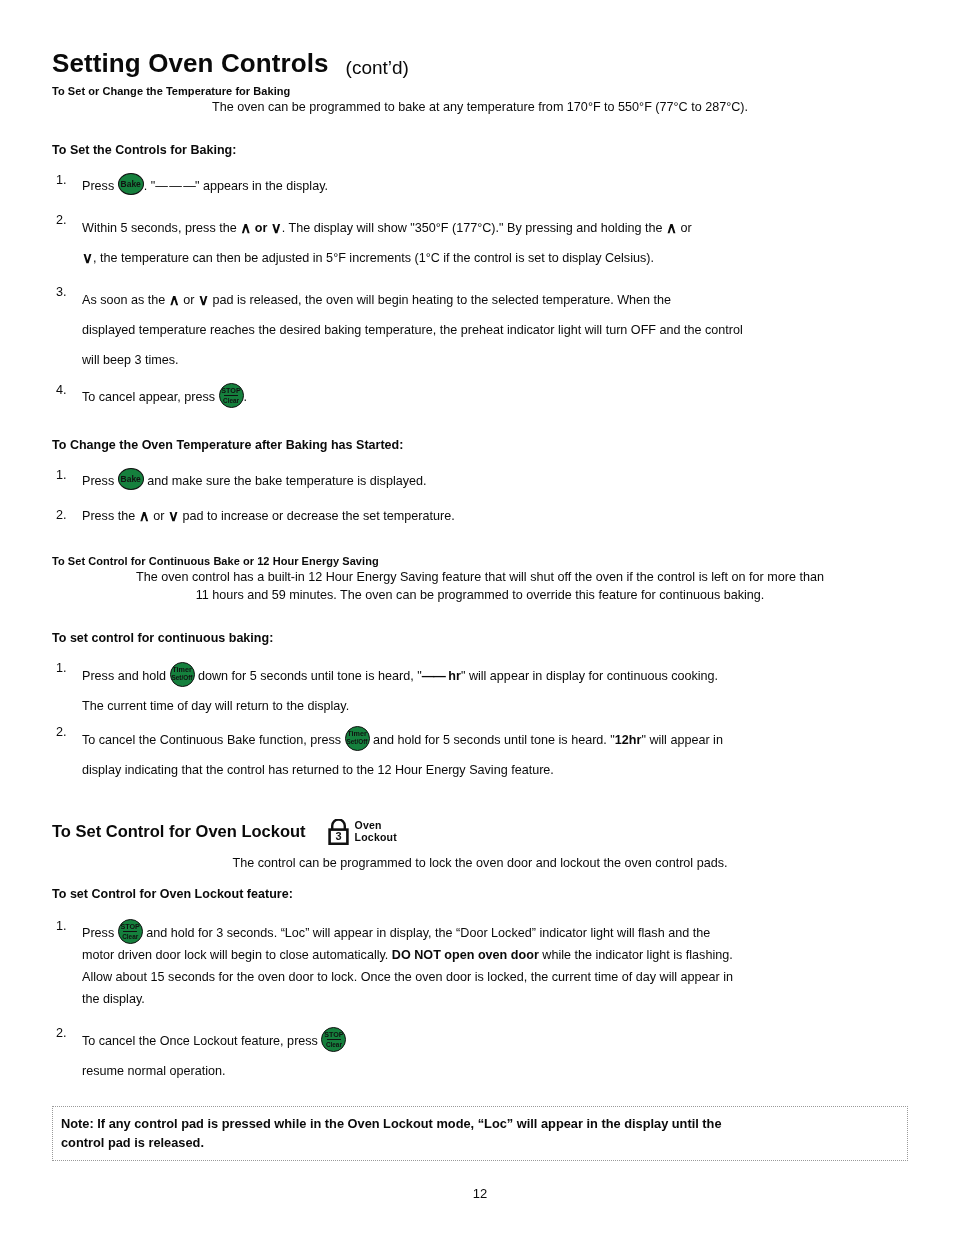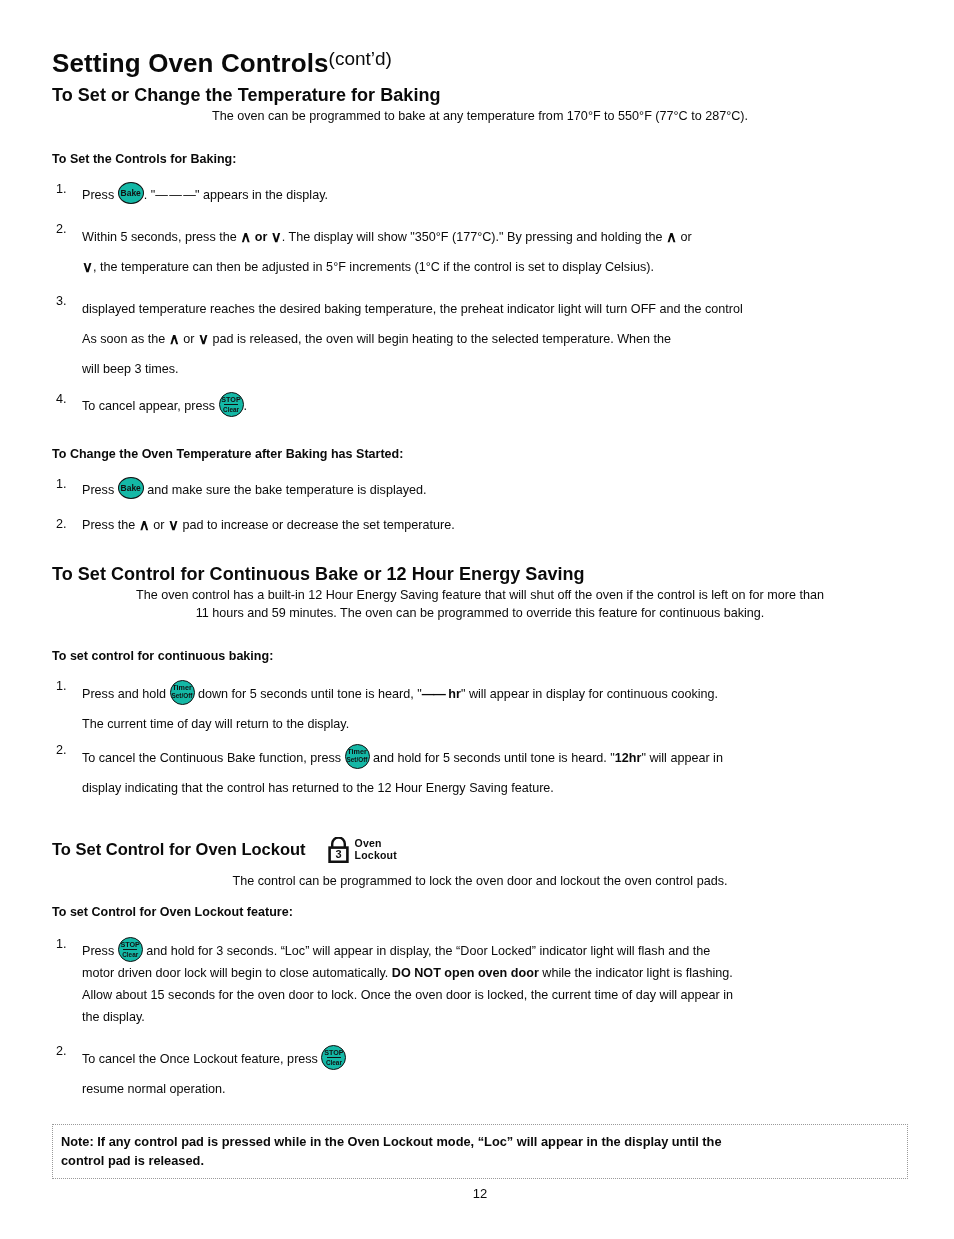--- a/index.html
+++ b/index.html
@@ -20,34 +20,34 @@
     left: 52px;
     top: 0;
     width: 856px;
     height: 1239px;
   }
 
   
   .title-row {
     margin-top: 48px;
     display: flex;
-    align-items: flex-start;
-    gap: 0;
+    align-items: flex-end;
+    gap: 17px;
   }
   .title-main {
     font-size: 26px;
     font-weight: bold;
     letter-spacing: 0.1px;
   }
   .title-cont {
     font-size: 19px;
     font-weight: normal;
   }
   h2.sec {
-    font-size: 18px;
+    font-size: 11px;
     font-weight: bold;
     margin: 6px 0 2px 0;
     letter-spacing: 0.05px;
   }
   h3.sub {
     font-size: 12.5px;
     font-weight: bold;
     margin: 0;
     letter-spacing: 0.02px;
   }
@@ -94,21 +94,21 @@
   .lh22 { line-height: 22px; }
 
   
   .pad {
     display: inline-block;
     vertical-align: -6px;
     border: 1.4px solid #111;
     border-radius: 50%;
     text-align: center;
     color: #111;
-    background: #14b8a6;
+    background: #15803d;
     line-height: 1;
     overflow: hidden;
   }
   .pad-bake {
     width: 26px;
     height: 22px;
     font-size: 8.5px;
     font-weight: bold;
     padding-top: 6px;
     box-sizing: border-box;
@@ -234,28 +234,28 @@
         <span class="chev">∨</span><span>, the temperature can then be adjusted in 5°F increments (1°C if the control is set to display Celsius).</span>
       </span>
     </span>
   </div>
 
   <div class="sp12"></div>
 
   <div class="step">
     <span class="step-num">3.</span>
     <span class="step-body">
-      <span class="ln lh30">displayed temperature reaches the desired baking temperature, the preheat indicator light will turn OFF and the control</span>
       <span class="ln lh30">
         <span>As soon as the</span>
         <span class="chev">∧</span>
         <span>or</span>
         <span class="chev">∨</span>
         <span>pad is released, the oven will begin heating to the selected temperature. When the</span>
       </span>
+      <span class="ln lh30">displayed temperature reaches the desired baking temperature, the preheat indicator light will turn OFF and the control</span>
       <span class="ln lh30">will beep 3 times.</span>
     </span>
   </div>
 
   <div class="sp8"></div>
 
   <div class="step">
     <span class="step-num">4.</span>
     <span class="step-body">
       <span>To cancel appear, press</span>

